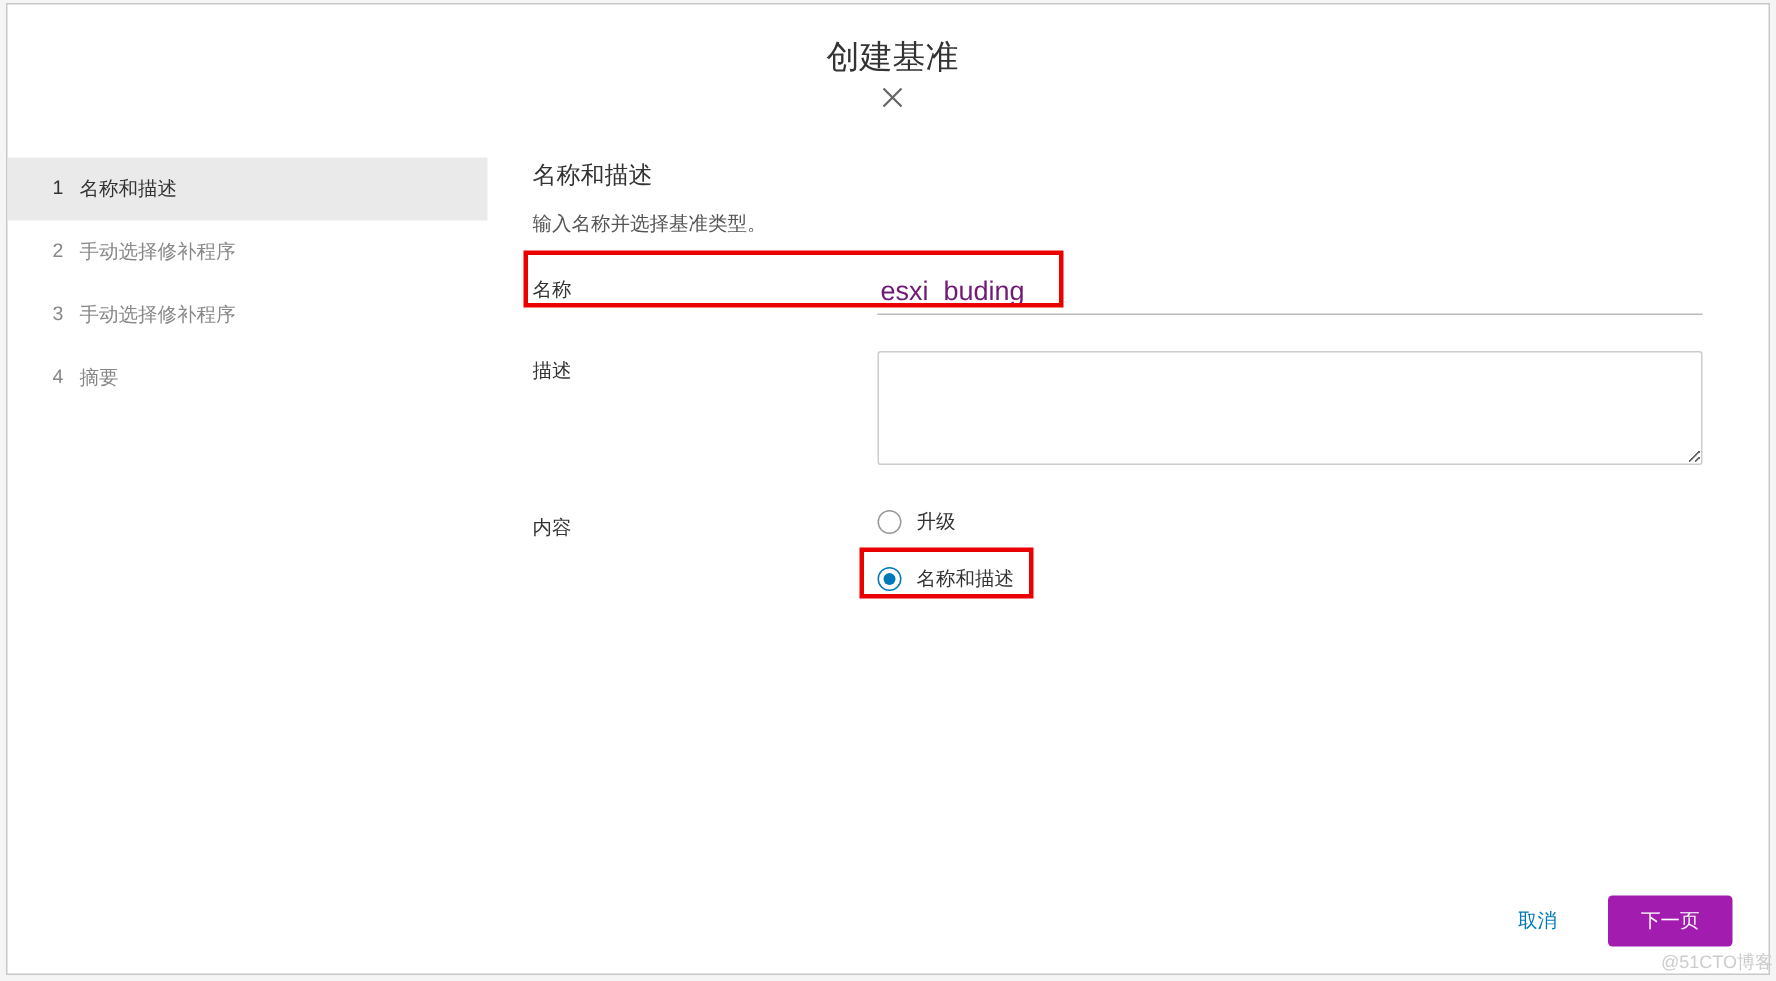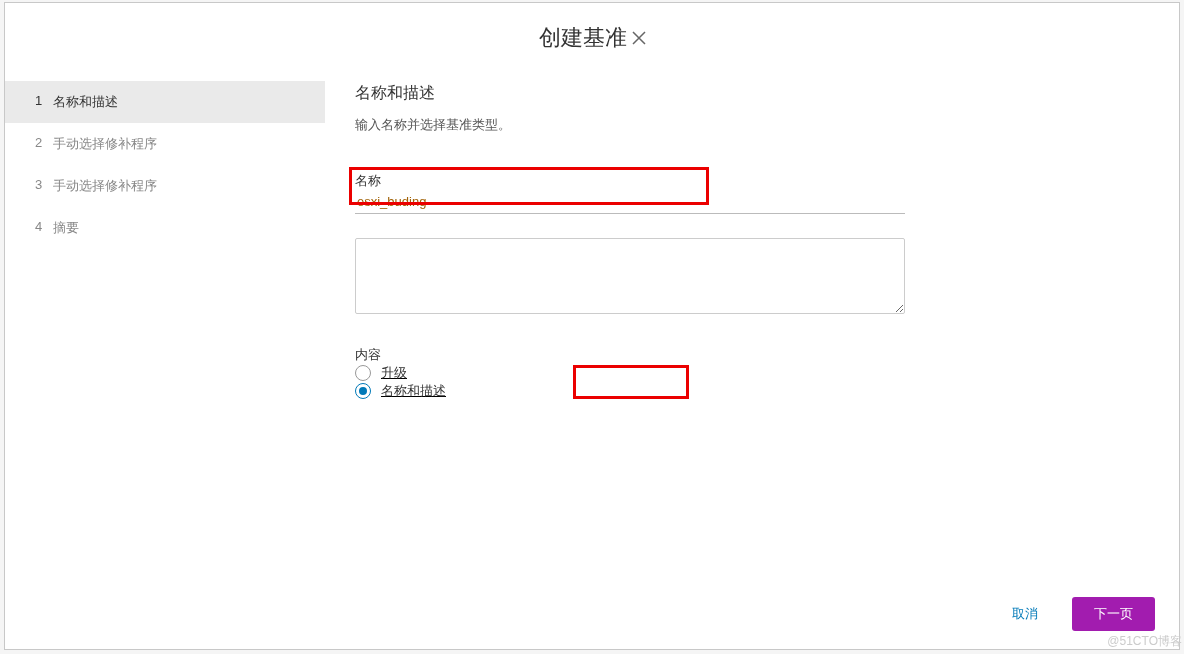--- a/index.html
+++ b/index.html
@@ -18,22 +18,23 @@
       right: 4px;
       bottom: 4px;
       background: #fff;
       border: 1px solid #c8c8c8;
       display: flex;
       flex-direction: column;
     }
     .modal-header {
       padding: 20px 24px 16px 30px;
       display: flex;
-      justify-content: center;
-      align-items: center;
+      justify-content: flex-end;
+      align-items: center;
+      flex-direction: column;
     }
     .modal-title {
       font-size: 22px;
       font-weight: 400;
       color: #333;
     }
     .close-btn {
       font-size: 20px;
       color: #666;
       cursor: pointer;
@@ -74,61 +75,60 @@
       flex-direction: column;
     }
     .section-title {
       font-size: 16px;
       color: #333;
       margin-bottom: 12px;
     }
     .section-desc {
       font-size: 13px;
       color: #555;
-      margin-bottom: 34px;
+      margin-bottom: 22px;
     }
     .form-row {
       display: flex;
       margin-bottom: 24px;
       align-items: flex-start;
-      flex-direction: column;
     }
     .form-label {
       width: 230px;
       font-size: 13px;
       color: #333;
       padding-top: 4px;
     }
     .form-control {
       flex: 1;
     }
     .txt-input {
       width: 550px;
       border: none;
       border-bottom: 1px solid #bbb;
-      font-size: 13px;
+      font-size: 18px;
       padding: 4px 2px;
       outline: none;
-      color: #a16207;
+      color: #701a75;
     }
     .txt-area {
       width: 550px;
       height: 76px;
       border: 1px solid #ccc;
       border-radius: 2px;
       font-size: 13px;
       padding: 6px;
       resize: both;
       outline: none;
       font-family: inherit;
     }
     .radio-group {
       display: flex;
       flex-direction: column;
-      text-decoration: underline;
+      gap: 20px;
     }
     .radio-item {
       display: flex;
       align-items: center;
       gap: 10px;
       font-size: 13px;
       color: #333;
       cursor: pointer;
     }
     .radio-circle {
@@ -225,20 +225,21 @@
       <div class="section-desc">输入名称并选择基准类型。</div>
 
       <div class="form-row">
         <div class="form-label">名称</div>
         <div class="form-control">
           <input class="txt-input" type="text" value="esxi_buding" style="">
         </div>
       </div>
 
       <div class="form-row">
+        <div class="form-label">描述</div>
         <div class="form-control">
           <textarea class="txt-area" style=""></textarea>
         </div>
       </div>
 
       <div class="form-row">
         <div class="form-label">内容</div>
         <div class="form-control">
           <div class="radio-group">
             <div class="radio-item">

